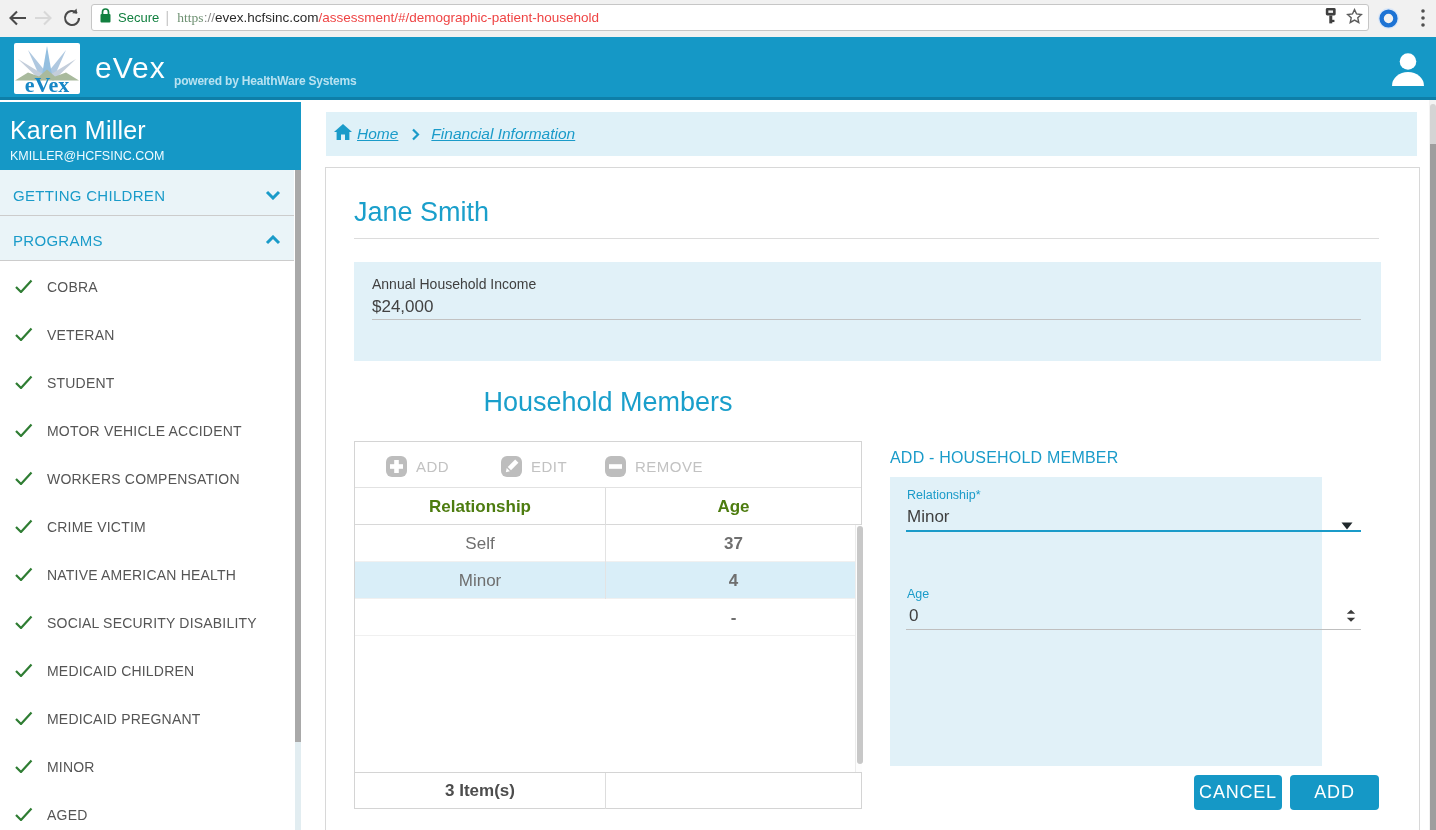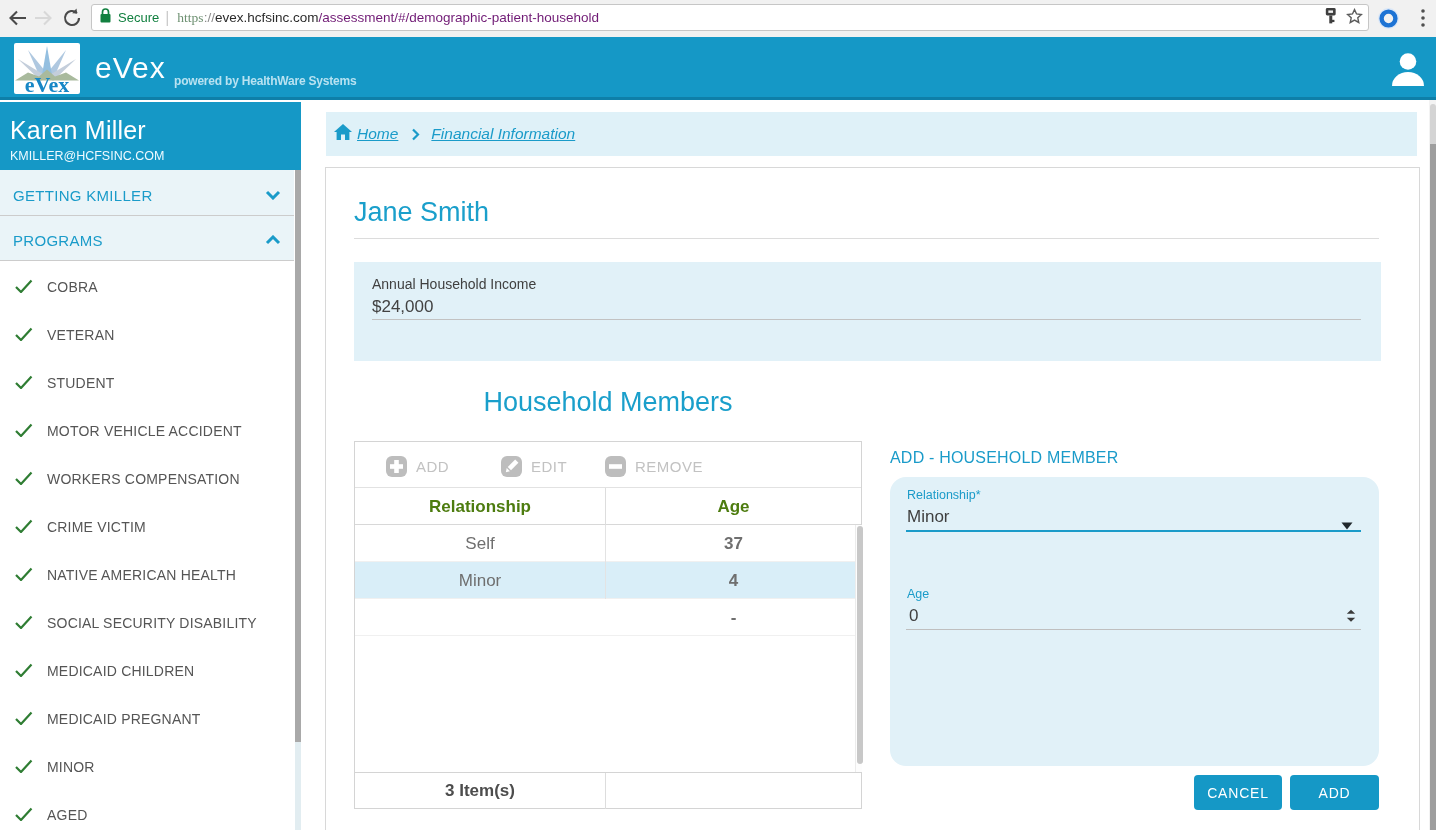--- a/index.html
+++ b/index.html
@@ -8,21 +8,21 @@
 #chrome { position:absolute; left:0; top:0; width:1436px; height:37px; background:#f1f1f1; }
 .nav-ico { position:absolute; top:4px; width:28px; height:28px; display:flex; align-items:center; justify-content:center; }
 #addr { position:absolute; left:91px; top:4px; width:1278px; height:27px; background:#fff; border:1px solid #c6c6c6; border-radius:3px; display:flex; align-items:center; }
 #addr .lock { margin-left:8px; }
 #addr .secure { color:#128040; font-size:13px; margin-left:7px; }
 #addr .sep { color:#ccc; font-size:16px; margin-left:6px; font-weight:100; }
 #addr .url { font-size:13.5px; margin-left:8px; white-space:nowrap; }
 .url .scheme { color:#6d9071;font-family:Liberation Serif, serif; }
 .url .slashes { color:#8b8b8b; }
 .url .host { color:#2b2b2b; }
-.url .path { color:#701a75; }
+.url .path { color:#ef4444; }
 #addr .tail { position:absolute; right:5px; display:flex; align-items:center; gap:8px; }
 #avatar-chrome { position:absolute; left:1378px; top:8px; }
 #menu-dots { position:absolute; left:1415px; top:4px; width:16px; height:28px; display:flex; align-items:center; justify-content:center; }
 
 #appheader { position:absolute; left:0; top:37px; width:1436px; height:63px; background:#1598c6; border-bottom:3px solid #0e7fa8; }
 #logo-box { position:absolute; left:14px; top:6px; width:66px; height:51px; background:#fff; border-radius:2px; }
 #brand { position:absolute; left:95px; top:14px; color:#fdfeff; font-size:30px; letter-spacing:1px; font-weight:400; }
 #powered { position:absolute; left:174px; top:37px; color:#b8e2f1; font-size:12px; font-weight:bold; letter-spacing:-0.2px; }
 #user-ico { position:absolute; left:1390px; top:9px; }
 
@@ -73,28 +73,28 @@
 .trow.sel { background:#d9eef8; }
 .tcell { position:absolute; top:0; height:37px; display:flex; align-items:center; justify-content:center; color:#6f6f6f; font-size:17px; }
 .tcell.c1 { left:0; width:251px; border-right:1px solid #e3e3e3; }
 .tcell.c2 { left:251px; width:255px;font-weight:bold; }
 #tbl-scroll { position:absolute; left:500px; top:83px; width:7px; height:247px; background:#fdfdfd; border-left:1px solid #ececec; }
 #tbl-thumb { position:absolute; left:1px; top:1px; width:6px; height:238px; background:#c8c8c8; border-radius:3px; }
 #tbl-footer { position:absolute; left:0; top:330px; width:506px; height:36px; border-top:1px solid #d4d4d4; }
 #tbl-footer .fcell1 { position:absolute; left:0; top:0; width:251px; height:36px; border-right:1px solid #dddddd; display:flex; align-items:center; justify-content:center; color:#4d4d4d; font-size:17px; font-weight:bold; }
 
 #form-title { position:absolute; left:564px; top:281px; color:#1a9bc9; font-size:16px; letter-spacing:0.2px; }
-#ind-panel { position:absolute; left:564px; top:309px; width:489px; height:289px; background:#e1f1f8;border-radius:16px; }
+#ind-panel { position:absolute; left:564px; top:309px; width:432px; height:289px; background:#e1f1f8; }
 .ind-label { position:absolute; left:17px; color:#1a9bc9; font-size:12.5px; }
 .ind-value { position:absolute; left:17px; color:#3f3f3f; font-size:17px; }
 #rel-line { position:absolute; left:16px; top:53px; width:455px; height:2px; background:#1a9bc9; }
 #age-line { position:absolute; left:16px; top:152px; width:455px; height:1px; background:#bfbfbf; }
 #rel-caret { position:absolute; left:451px; top:39px; }
 #age-spin { position:absolute; left:456px; top:132px; }
-.btn { position:absolute; top:607px; height:35px; background:#1598c6; color:#fff; font-size:14px; letter-spacing:0.8px; border:none; border-radius:4px; display:flex; align-items:center; justify-content:center; font-family:"Liberation Sans",sans-serif; }
+.btn { position:absolute; top:607px; height:35px; background:#1598c6; color:#fff; font-size:18px; letter-spacing:0.8px; border:none; border-radius:4px; display:flex; align-items:center; justify-content:center; font-family:"Liberation Sans",sans-serif; }
 #btn-cancel { left:868px; width:88px; }
 #btn-add { left:964px; width:89px; }
 
 #page-scroll { position:absolute; left:1429px; top:100px; width:7px; height:730px; background:#f3f3f3; }
 #page-thumb-light { position:absolute; left:0.5px; top:4px; width:6px; height:42px; background:#d4d4d4; border-radius:3px; }
 #page-thumb { position:absolute; left:0.5px; top:44px; width:6px; height:686px; background:#9e9e9e; }
 </style>
 </head>
 <body>
 
@@ -179,21 +179,21 @@
       </svg>
   </div>
 </div>
 
 <div id="sidebar">
   <div id="side-user">
     <div class="name">Karen Miller</div>
     <div class="email">KMILLER@HCFSINC.COM</div>
   </div>
   <div class="side-section" id="sec-getting">
-    <span class="lbl">GETTING KMILLER</span>
+    <span class="lbl">GETTING CHILDREN</span>
     <span>
       <svg width="16" height="10" viewBox="0 0 16 10">
           <path d="M2 2 L8 8 L14 2" stroke="#1a9bc9" stroke-width="3" fill="none"></path>
         </svg>
     </span>
   </div>
   <div class="side-section" id="sec-programs">
     <span class="lbl">PROGRAMS</span>
     <span>
       <svg width="16" height="10" viewBox="0 0 16 10">

